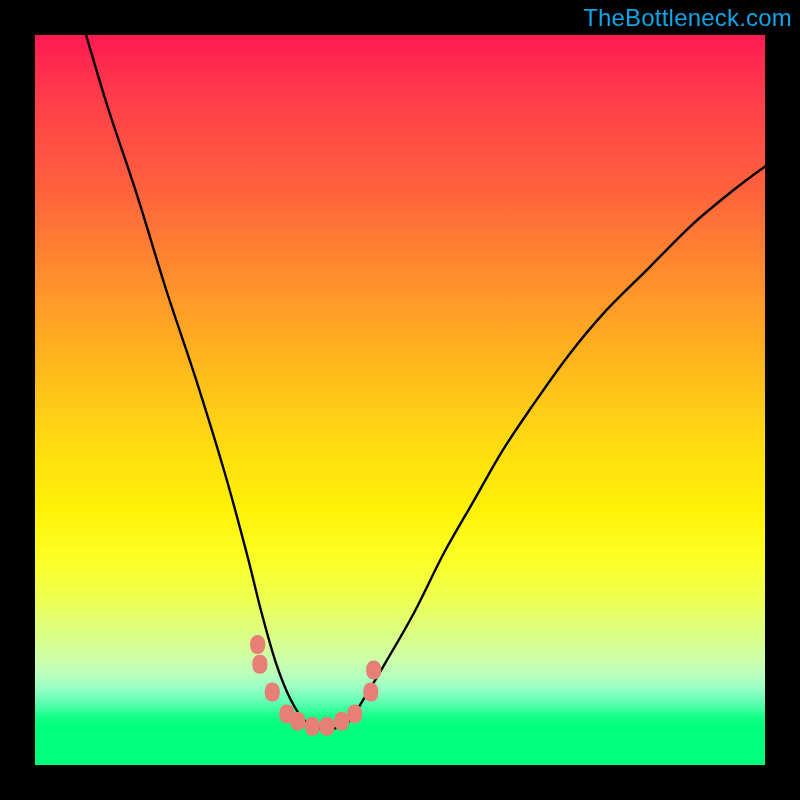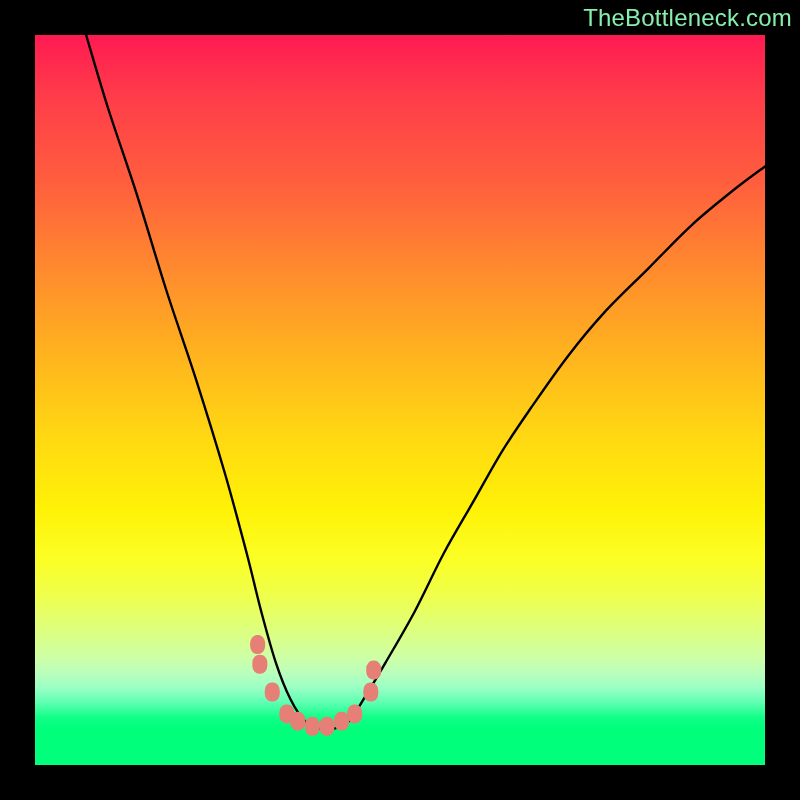--- a/index.html
+++ b/index.html
@@ -45,21 +45,21 @@
       #5cffb0 91.5%,
       #11ff88 93.5%,
       #00ff7a 95%,
       #00ff7a 100%
     );
   }
   .watermark {
     position: absolute;
     top: 4px;
     right: 8px;
-    color: #86efac;
+    color: #0ea5e9;
     font-size: 24px;
     letter-spacing: 0.2px;
     user-select: none;
   }
   svg.curve {
     position: absolute;
     top: 0;
     left: 0;
     width: 730px;
     height: 730px;

